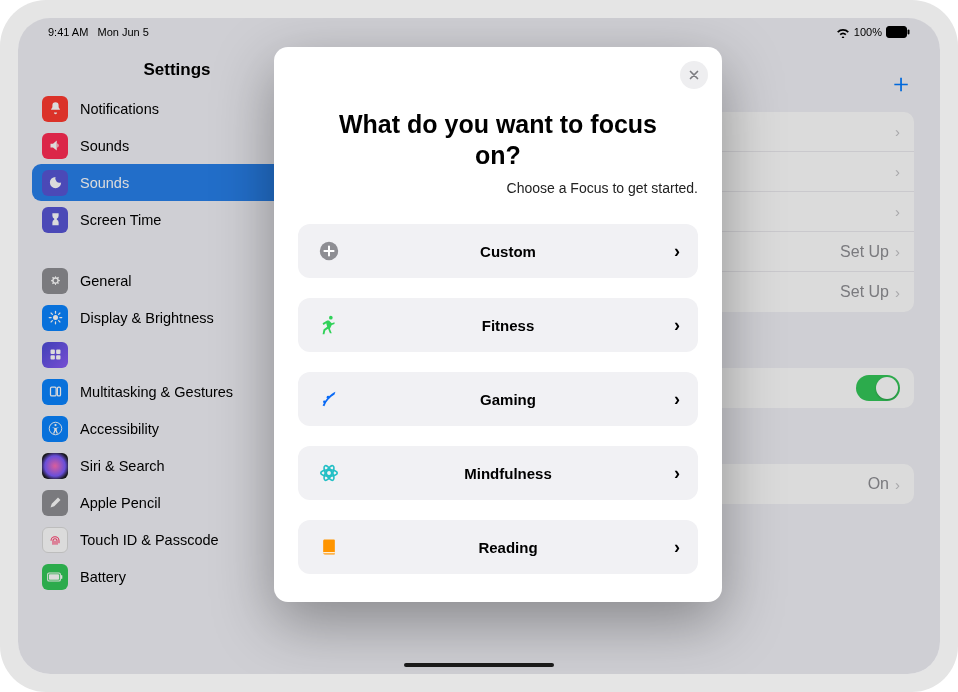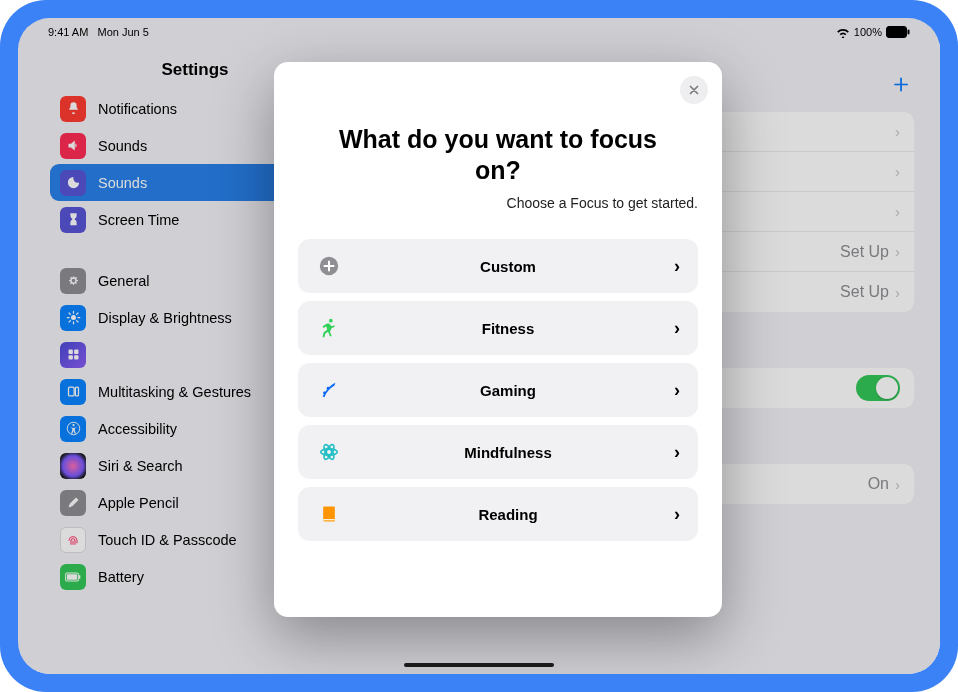--- a/index.html
+++ b/index.html
@@ -1,34 +1,34 @@
 <!DOCTYPE html>
 <html><head>
 <meta charset="utf-8">
 <style>
   * { box-sizing: border-box; margin: 0; padding: 0; }
   html, body { width: 958px; height: 692px; background: #fff; font-family: -apple-system, "Helvetica Neue", Helvetica, Arial, sans-serif; }
   .device {
-    width: 958px; height: 692px; background: #3b82f6;
+    width: 958px; height: 692px; background: #e5e5e5;
     border-radius: 46px; position: relative; padding: 18px;
   }
   .screen {
     width: 100%; height: 100%; background: #f2f2f7;
     border-radius: 32px; overflow: hidden; position: relative;
   }
   
   .statusbar {
     position: absolute; top: 0; left: 0; right: 0; height: 24px;
     display: flex; justify-content: space-between; align-items: center;
     padding: 4px 30px 0 30px; font-size: 11px; color: #000; font-weight: 500;
   }
   .statusbar .right { display:flex; align-items:center; gap:4px; }
   .wifi-icon, .battery-icon { display:inline-flex; }
   
-  .split { position:absolute; top:24px; bottom:0; left:0; right:0; display:flex;margin-left:18px; }
+  .split { position:absolute; top:24px; bottom:0; left:0; right:0; display:flex; }
   .sidebar { width: 318px; background:#f2f2f7; border-right: none; display:flex; flex-direction:column; }
   .sidebar-title { text-align:center; font-size:17px; font-weight:700; color:#000; padding:18px 0 10px; }
   .side-list { padding: 0 14px; }
   .group { background: rgba(255,255,255,0); border-radius: 10px; margin-bottom: 24px; }
   .row {
     display:flex; align-items:center; gap:12px; height:37px; padding: 0 10px;
     border-radius: 9px; color:#000; font-size:14.5px;
   }
   .row + .row { }
   .row .apple-icon {
@@ -61,37 +61,37 @@
   .toggle::after {
     content:""; position:absolute; right:2px; top:2px; width:22px; height:22px;
     background:#fff; border-radius:50%; box-shadow:0 1px 2px rgba(0,0,0,.2);
   }
   
   .dim {
     position:absolute; inset:0; background:rgba(0,0,0,0.14);
   }
   
   .modal {
-    position:absolute; left:256px; top:44px; width:448px; height:555px;
+    position:absolute; left:256px; top:29px; width:448px; height:555px;
     background:#fff; border-radius:14px; box-shadow: 0 20px 60px rgba(0,0,0,0.35);
     padding: 22px 24px 18px; display:flex; flex-direction:column;
   }
   .close {
     position:absolute; top:14px; right:14px; width:28px; height:28px;
     border-radius:50%; background:#eeeef0; display:flex; align-items:center; justify-content:center;
     color:#7c7c80; font-size:15px; cursor:pointer;
   }
   .modal h1 {
     font-size:25px; font-weight:800; text-align:center; line-height:1.22;
     margin: 40px 30px 10px; color:#000;
   }
   .modal .sub {
     text-align:right; font-size:14px; color:#222; margin-bottom:28px;
   }
-  .opt-list { display:flex; flex-direction:column; gap:8px; }
+  .opt-list { display:flex; flex-direction:column; gap:20px; }
   .opt {
     background:#f1f1f4; border-radius:12px; height:54px;
     display:flex; align-items:center; padding: 0 18px; cursor:pointer;
   }
   .opt .lefticon {
     width:26px; height:26px; display:flex; align-items:center; justify-content:center;
     flex-shrink:0;
   }
   .opt .lbl { flex:1; text-align:center; font-size:15px; font-weight:600; color:#000; }
   .opt .chevr { color:#000; font-size:18px; font-weight:600; }

